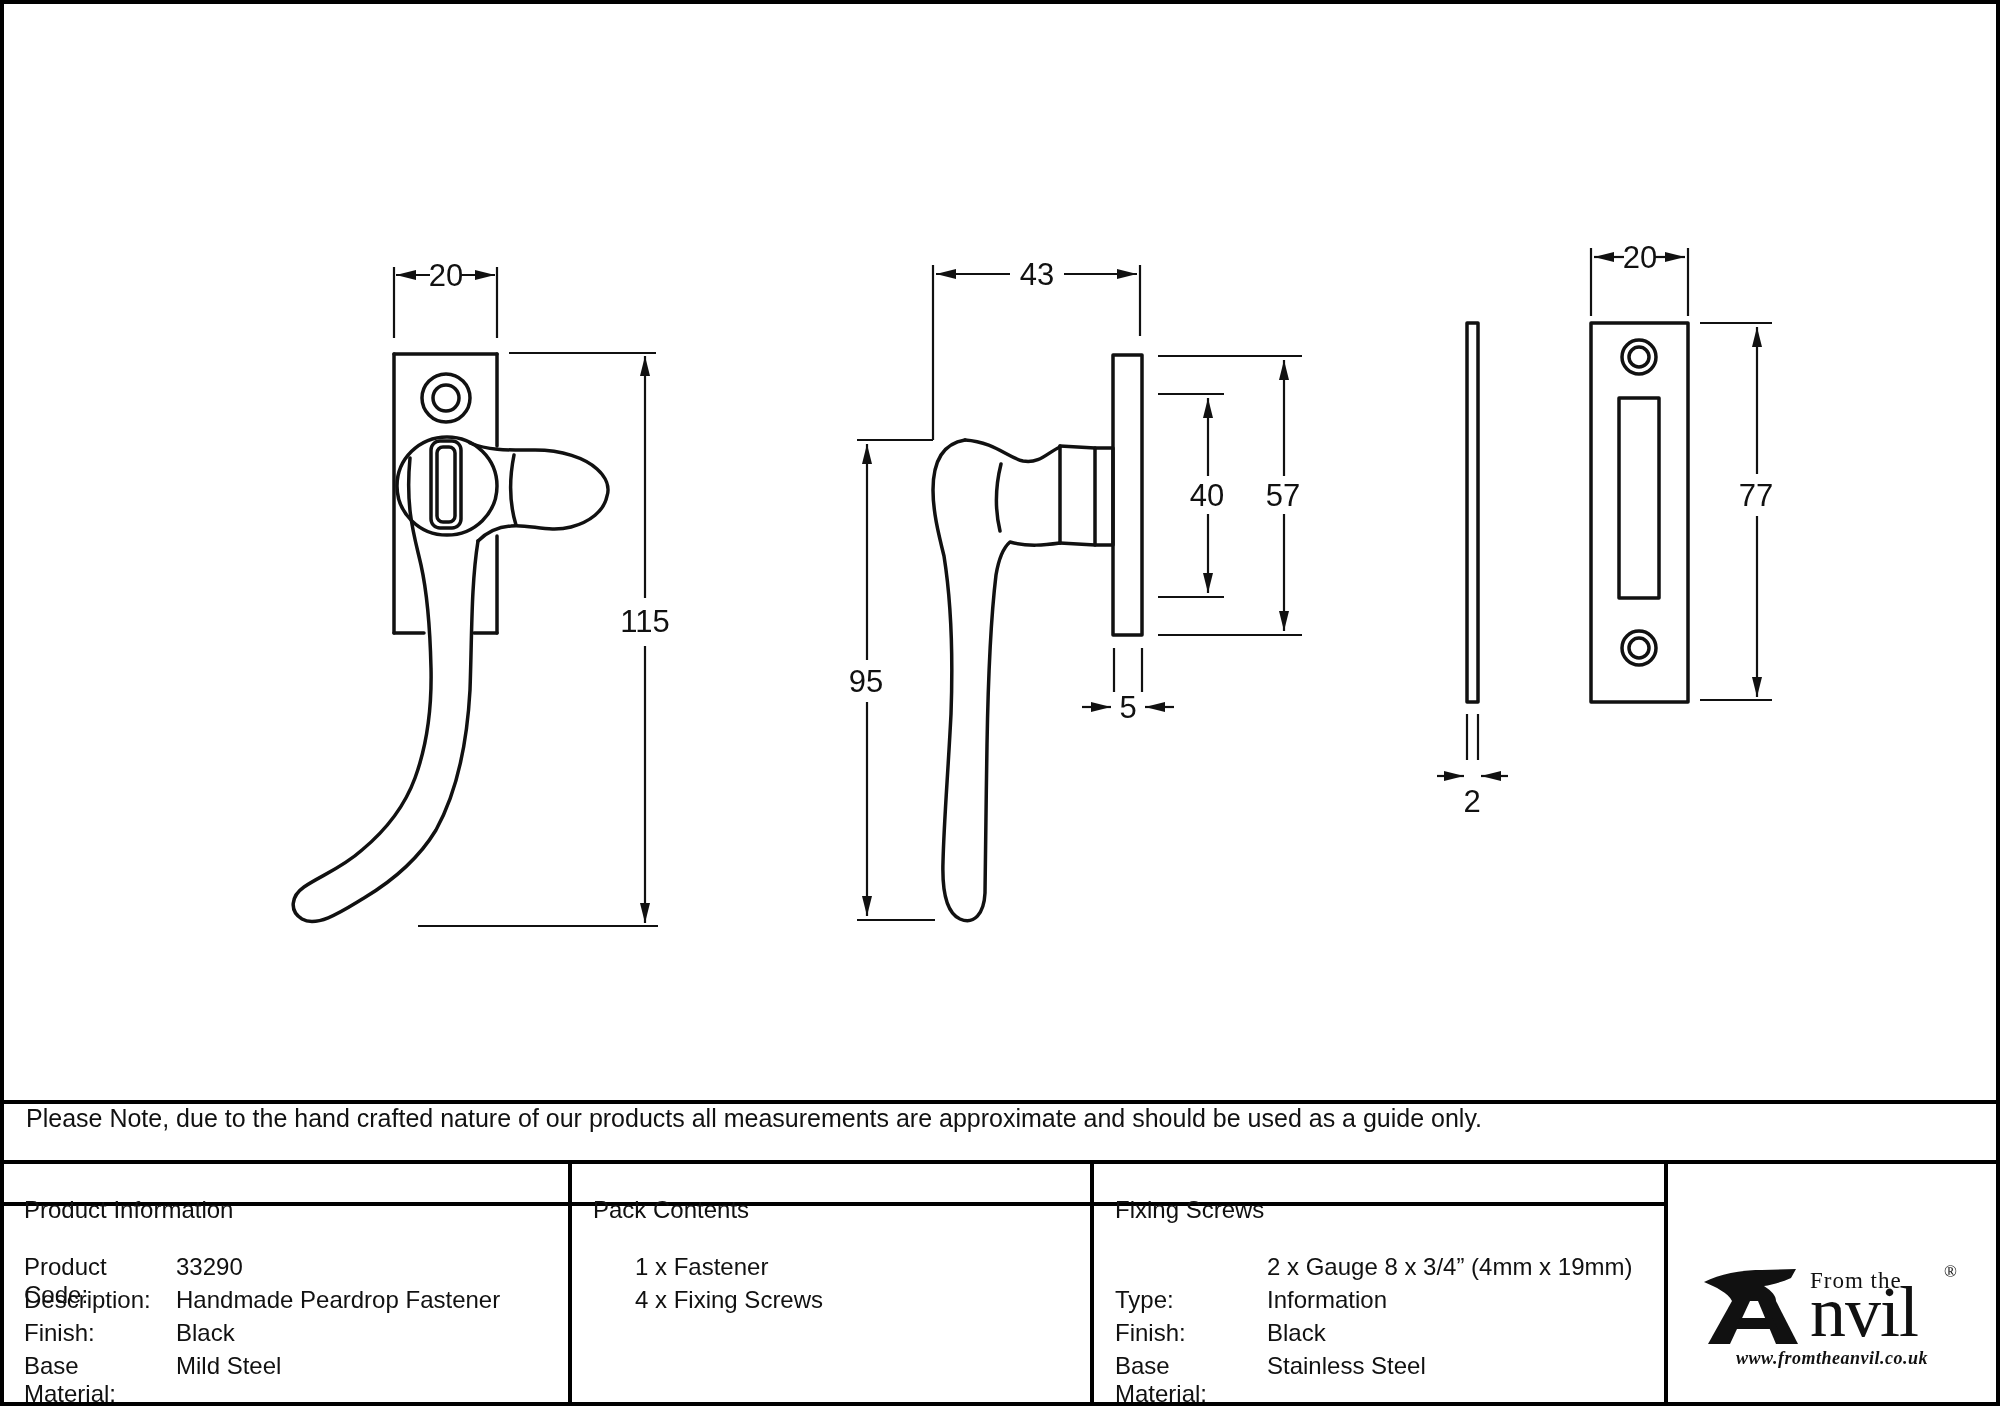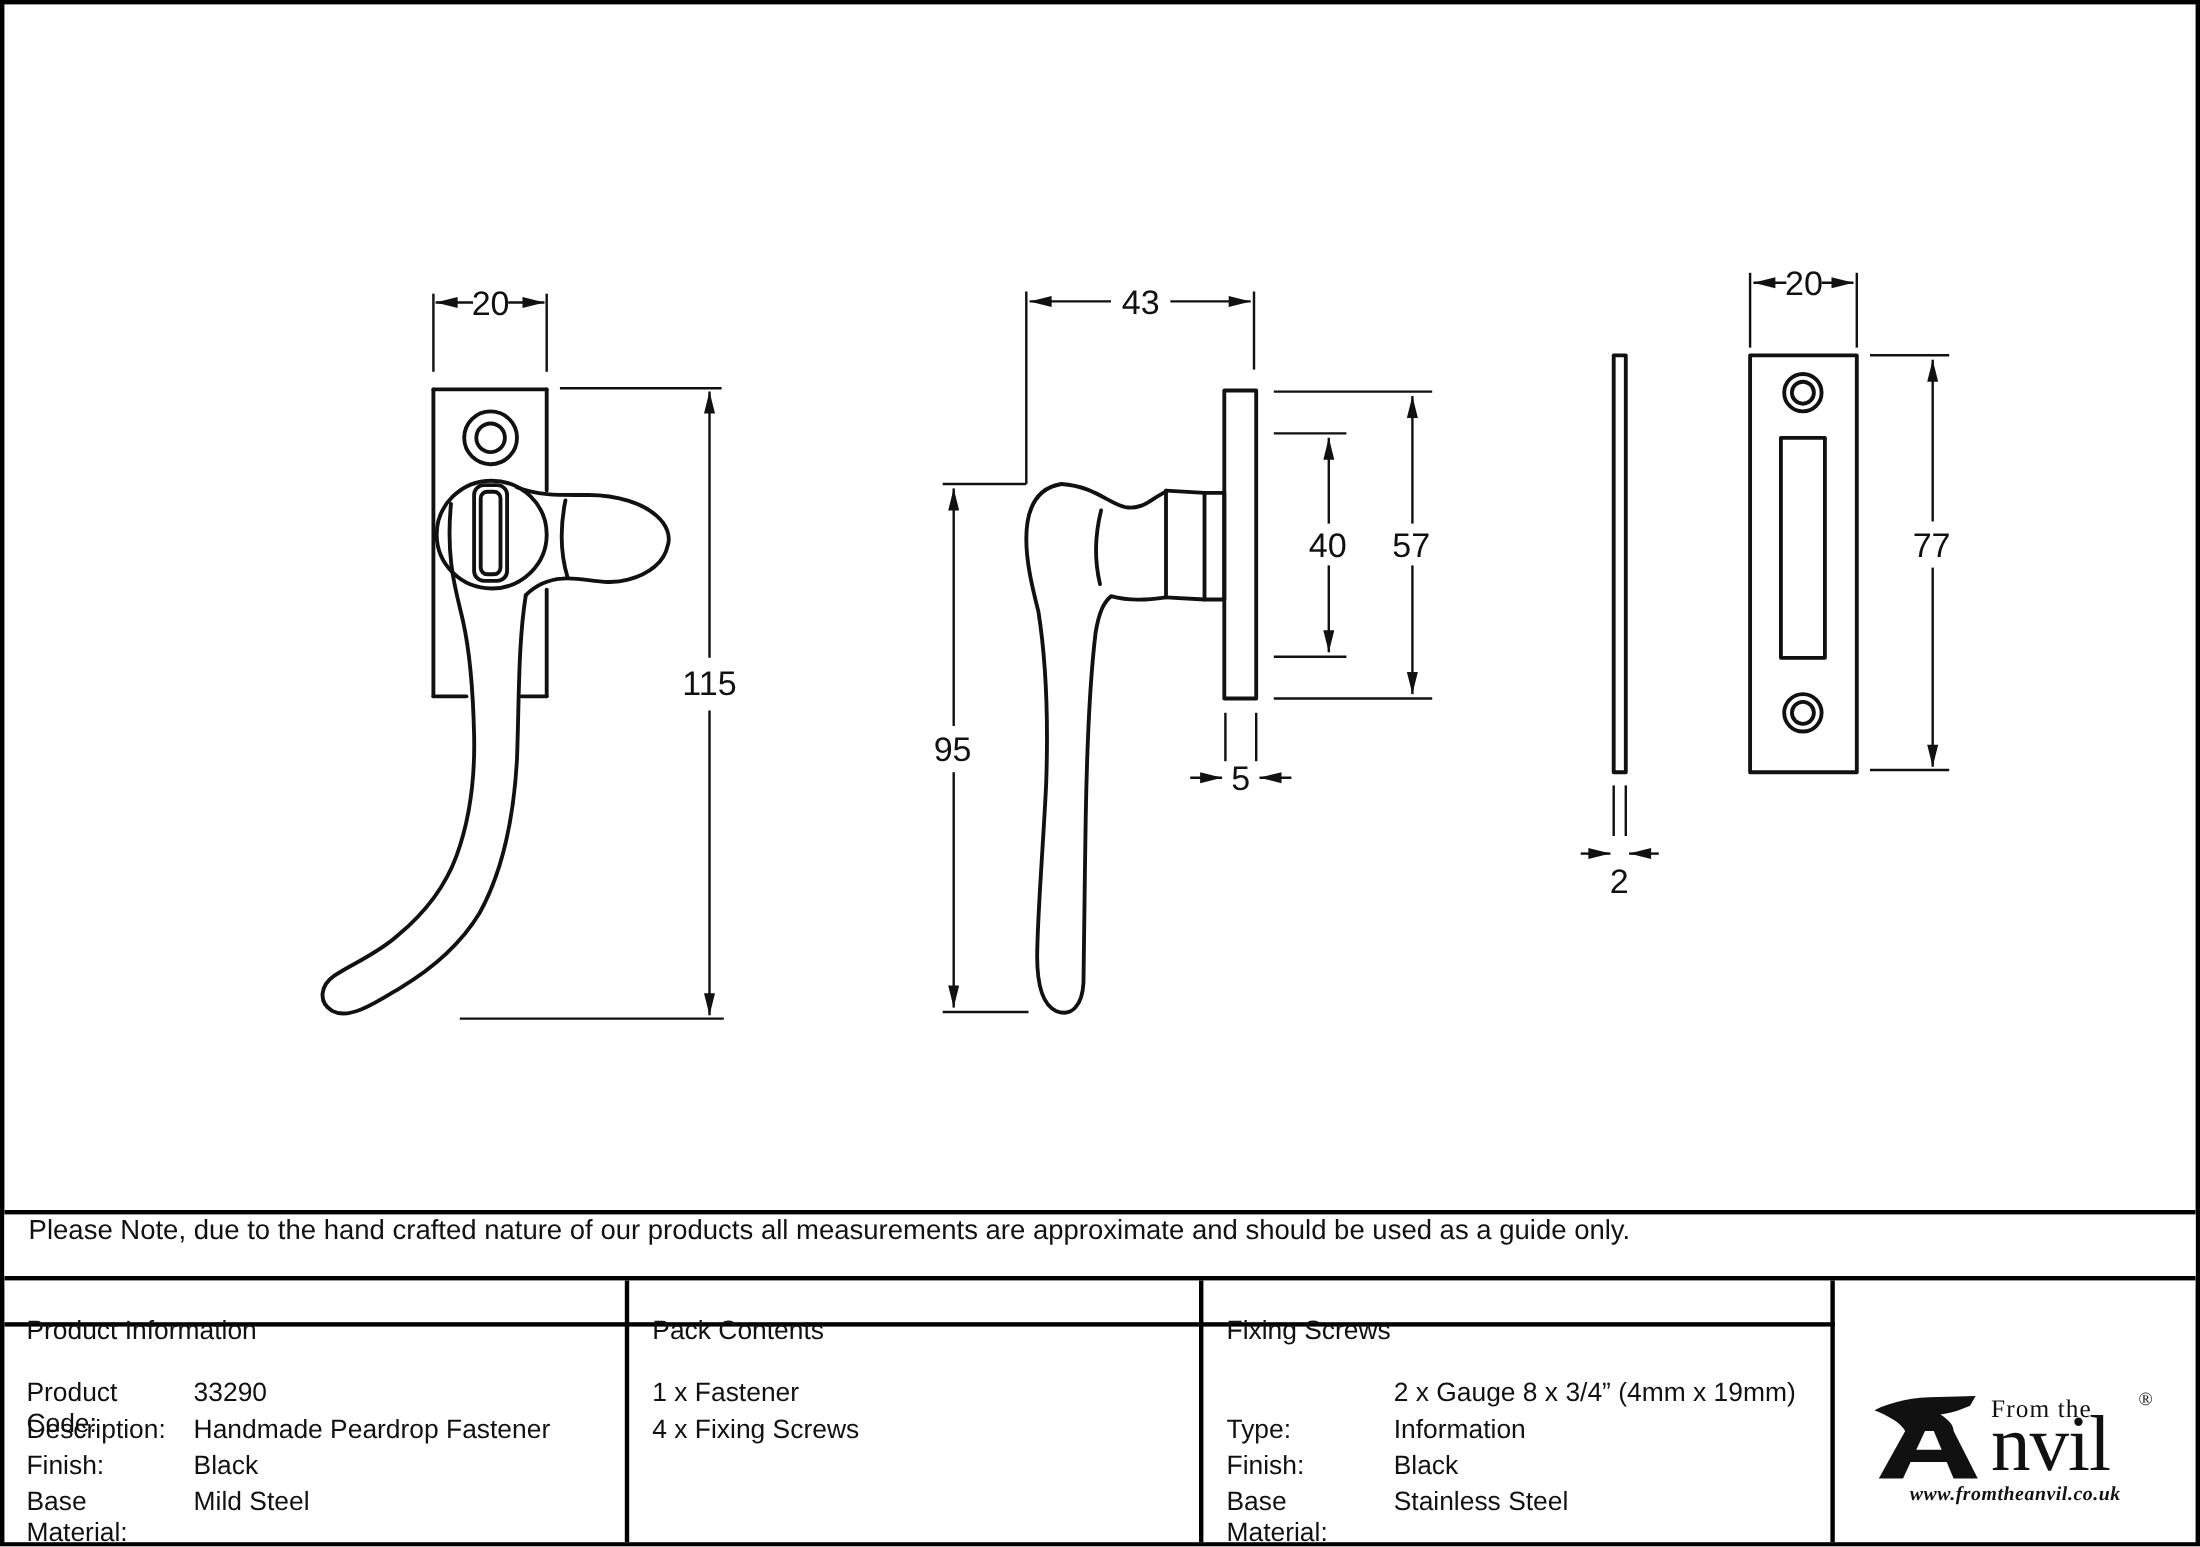--- a/index.html
+++ b/index.html
@@ -9,21 +9,21 @@
   .outline{fill:none;stroke:#111;stroke-width:3.5;stroke-linecap:round;stroke-linejoin:round;}
   .dimline{fill:none;stroke:#111;stroke-width:2.2;}
   .dimtxt{font-family:"Liberation Sans",sans-serif;font-size:31px;fill:#111;text-anchor:middle;}
   .note-row{position:absolute;left:4px;right:4px;top:1100px;height:64px;border-top:4px solid #000;border-bottom:4px solid #000;box-sizing:border-box;display:flex;align-items:flex-start;padding-left:22px;font-size:25px;background:#fff;}
   .vdiv{position:absolute;top:1164px;height:238px;width:4px;background:#000;}
   .hline{position:absolute;left:4px;top:1202px;width:1664px;height:4px;background:#000;}
   .th{position:absolute;top:1196px;font-size:24px;}
   .cell-body{position:absolute;top:1253px;font-size:24px;}
   .kv-row{display:flex;height:33px;align-items:flex-start;}
   .kv-label{width:152px;flex:0 0 152px;}
-  .list-item{height:33px;}
+  .list-item{height:33px;margin-left:42px;}
   
   .logo{position:absolute;left:1700px;top:1225px;width:262px;height:130px;margin-top:35px;}
   .anvil-svg{position:absolute;left:0;top:6px;}
   .from-the{position:absolute;left:110px;top:8px;font-family:"Liberation Serif",serif;font-size:23px;letter-spacing:1px;}
   .nvil{position:absolute;left:110px;top:16px;font-family:"Liberation Serif",serif;font-size:72px;line-height:1;letter-spacing:-1px;}
   .reg{position:absolute;left:244px;top:2px;font-family:"Liberation Serif",serif;font-size:17px;}
   .logo-url{position:absolute;left:6px;top:88px;width:252px;text-align:center;font-family:"Liberation Serif",serif;font-style:italic;font-weight:bold;font-size:18px;letter-spacing:0.5px;}
 </style>
 </head>
 <body>

